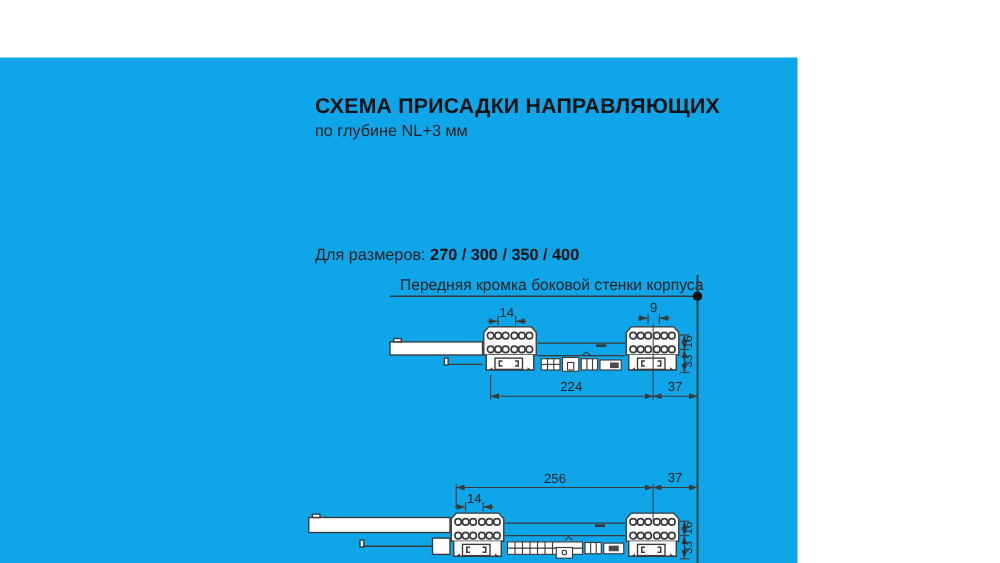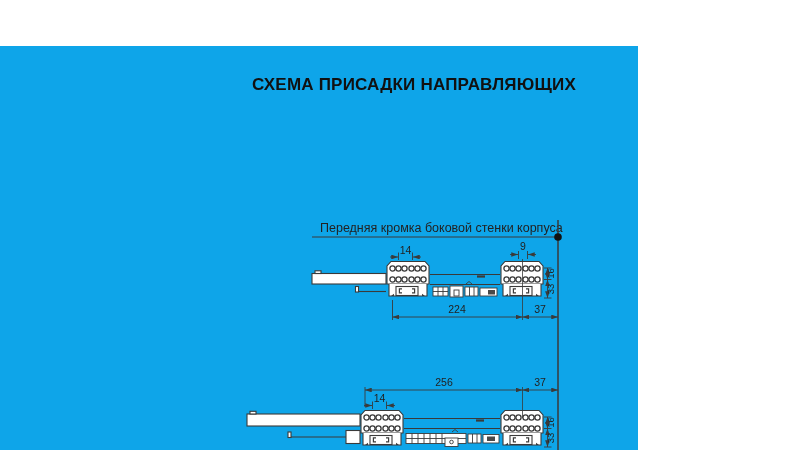--- a/index.html
+++ b/index.html
@@ -32,22 +32,27 @@
   svg .vlabel{font-size:9.5px;}
 </style>
 </head>
 <body>
 
 <div class="stage">
 
   <div class="abs title">СХЕМА ПРИСАДКИ НАПРАВЛЯЮЩИХ</div>
 
   <div class="abs desc">
+    <div>по глубине NL+3 мм</div>
   </div>
 
+  <div class="abs section-label sec1">
+    <span>Для размеров:</span>
+    <span class="sizes">270 / 300 / 350 / 400</span>
+  </div>
 
 
   <div class="abs front-edge">Передняя кромка боковой стенки корпуса</div>
 
   <svg class="abs" style="left:0;top:0;" width="800" height="450" viewBox="0 0 800 450" stroke="#3a3a3a" fill="none" stroke-width="1.1">
 
     <defs>
       <marker id="ar" viewBox="0 0 10 7" refX="10" refY="3.5" markerWidth="7.5" markerHeight="5.25" orient="auto-start-reverse">
         <path d="M0,0 L10,3.5 L0,7 z" fill="#3a3a3a" stroke="none"></path>
       </marker>

